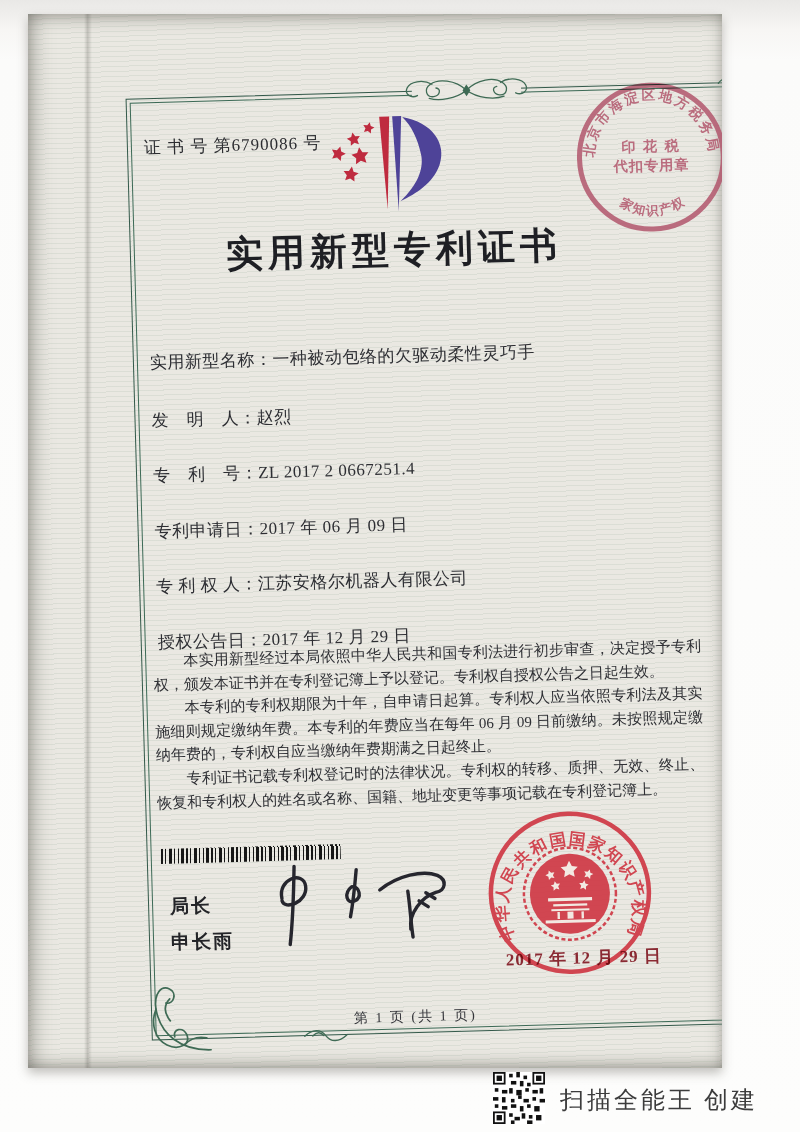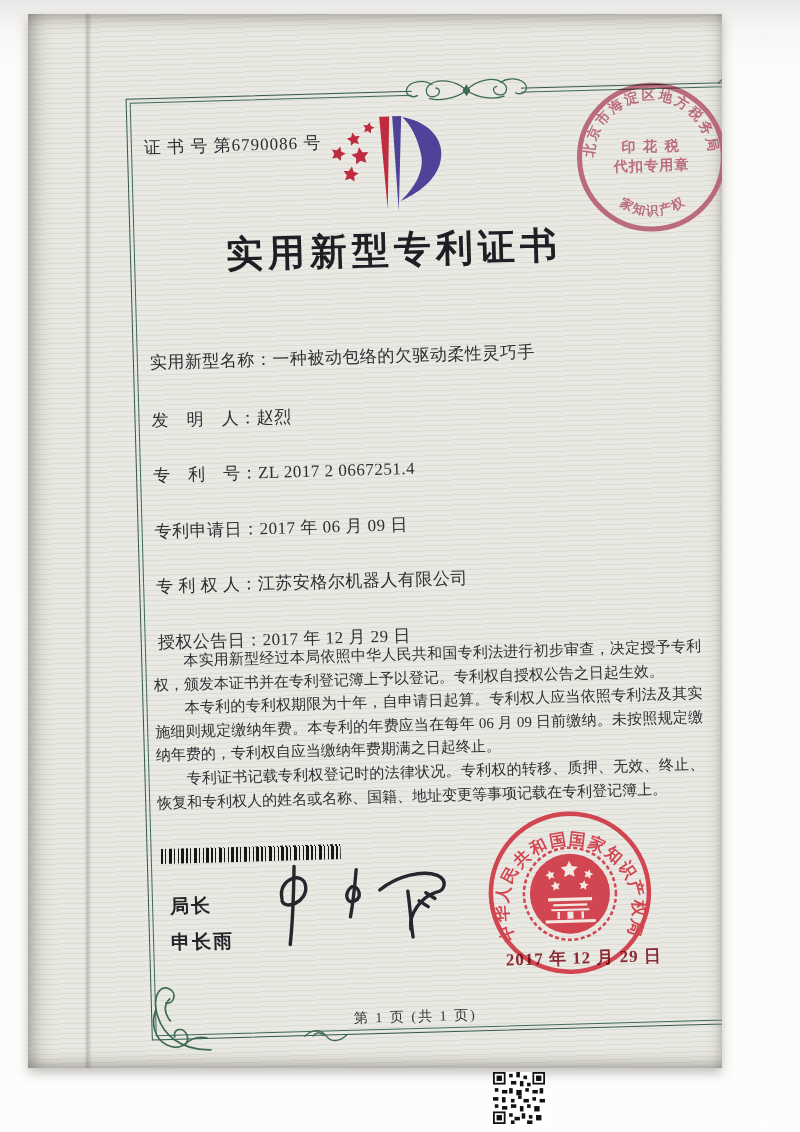--- a/index.html
+++ b/index.html
@@ -298,14 +298,15 @@
         <rect x="9" y="23" width="2" height="2"></rect>
           <rect x="12" y="25" width="3" height="2"></rect>
           <rect x="16" y="23" width="2" height="3"></rect>
         <rect x="20" y="24" width="2" height="2"></rect>
           <rect x="24" y="24" width="3" height="3"></rect>
           <rect x="10" y="27" width="2" height="2"></rect>
           <rect x="19" y="27" width="3" height="2"></rect>
       </g>
     </svg>
   </div>
+  <div class="scan-label">扫描全能王 创建</div>
 
 </div>
 
 </body></html>

